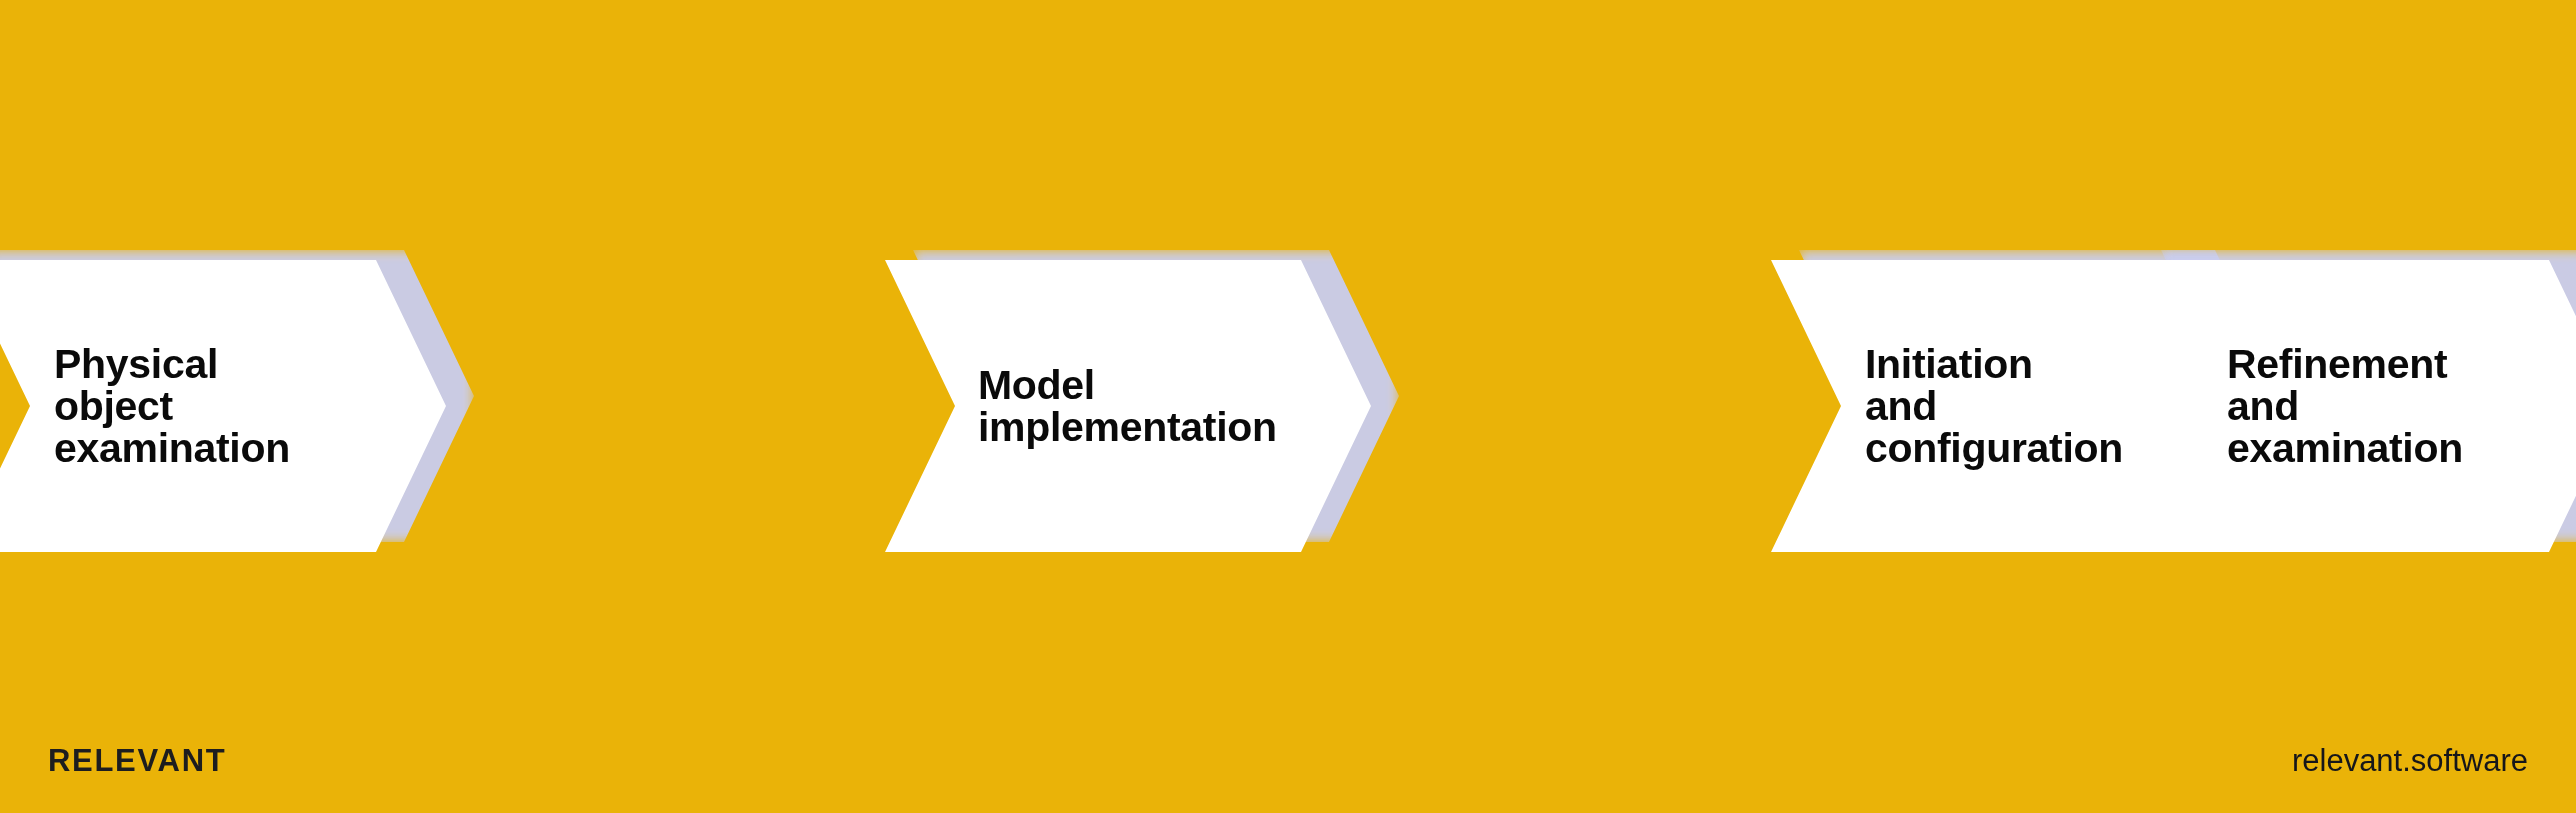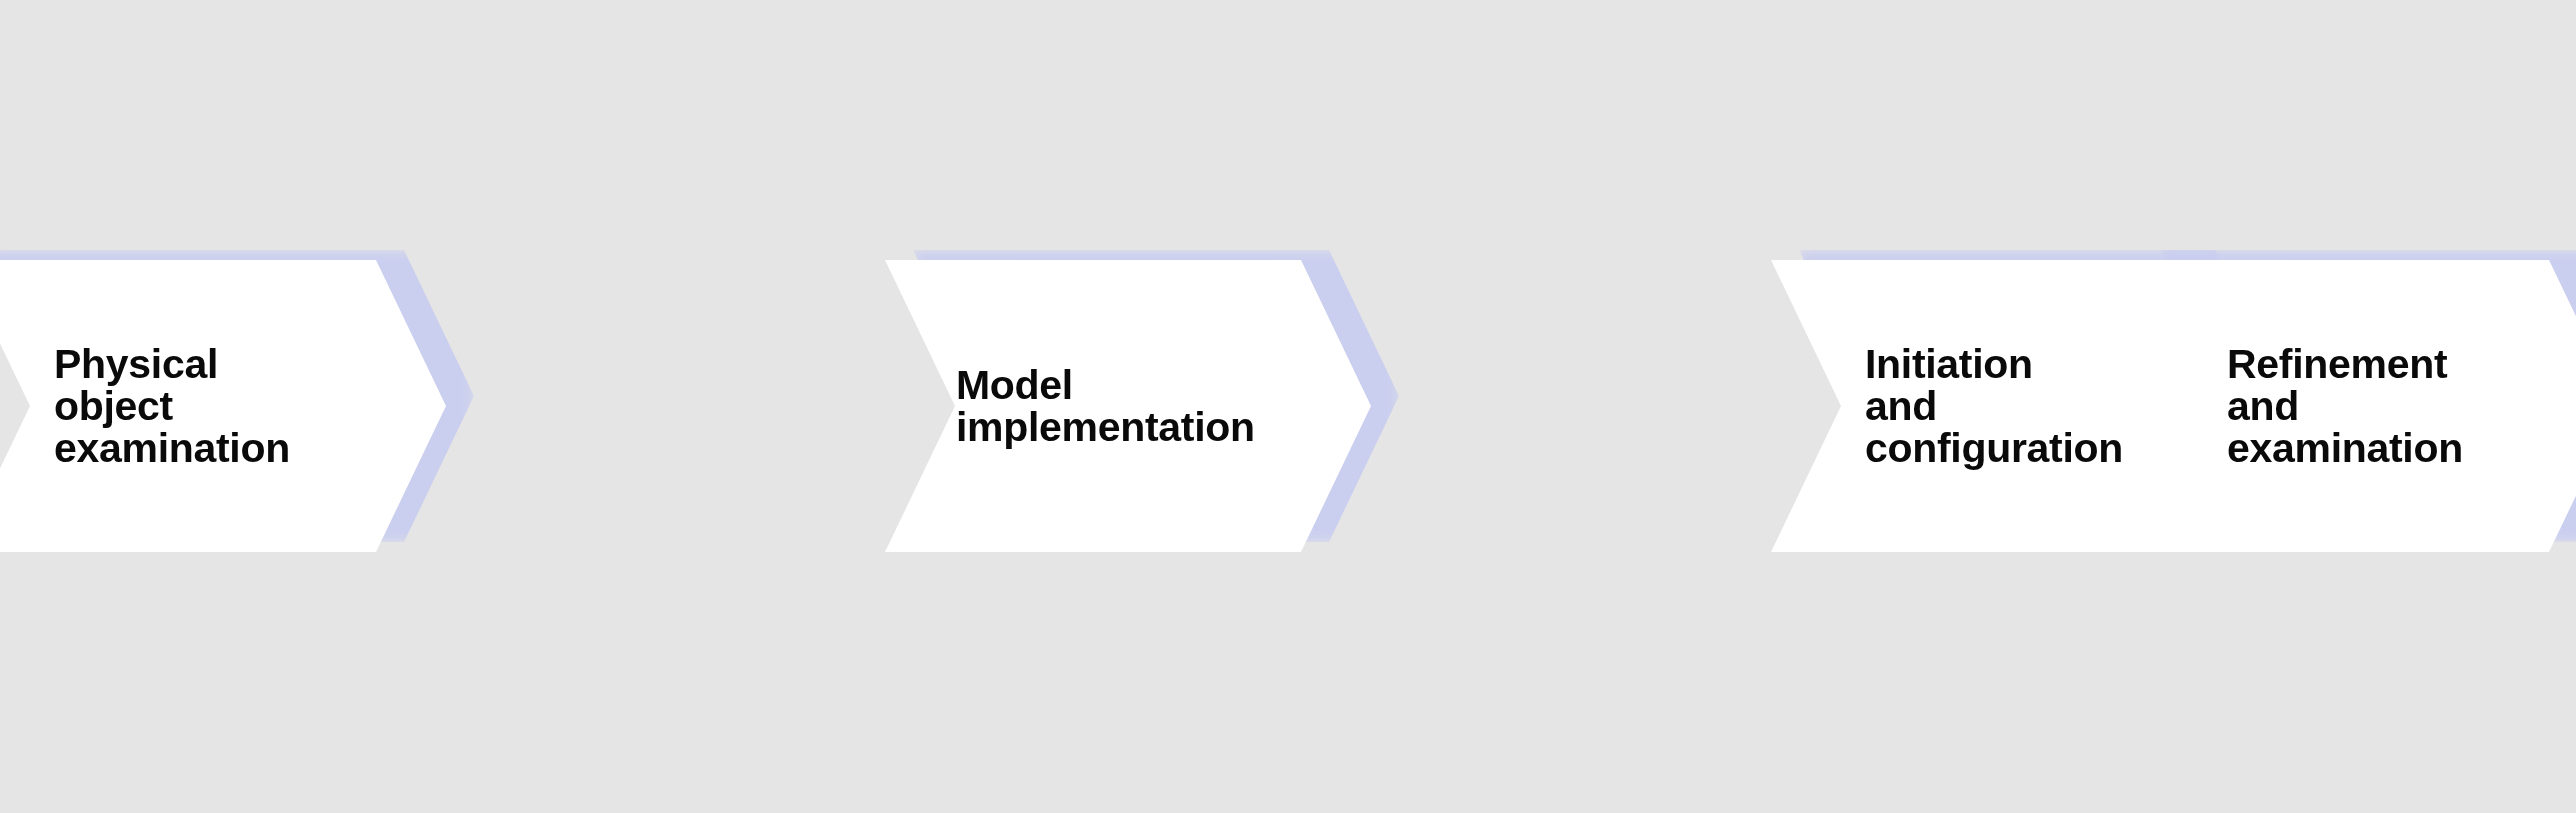--- a/index.html
+++ b/index.html
@@ -14,21 +14,21 @@
     overflow: hidden;
     position: relative;
   }
 
   #stage {
     position: absolute;
     left: 0;
     top: 0;
     width: 2576px;
     height: 813px;
-    background: #e5e5e5;
+    background: #eab308;
   }
 
   
   #process-strip {
     position: absolute;
     left: 0;
     top: 238px;
     width: 2576px;
     height: 335px;
   }
@@ -79,21 +79,21 @@
     margin-left: 94px;
     margin-right: 20px;
     font-size: 41px;
     line-height: 42px;
     font-weight: 700;
     letter-spacing: -0.3px;
     color: #0a0a0a;
     white-space: pre-line;
   }
 
-  .step.wide .step-label { margin-left: 71px; }
+  .step.wide .step-label { margin-left: 93px; }
 
   
   #footer {
     position: absolute;
     left: 0;
     top: 743px;
     width: 2576px;
     height: 47px;
   }
   #brand-wordmark {
@@ -154,15 +154,19 @@
       <div class="step-shadow"></div>
       <div class="step-body">
         <div class="step-label">Refinement
 and
 examination</div>
       </div>
     </div>
 
   </div>
 
+  <div id="footer">
+    <div id="brand-wordmark">RELEVANT</div>
+    <div id="site-url">relevant.software</div>
+  </div>
 
 </div>
 
 
 </body></html>

